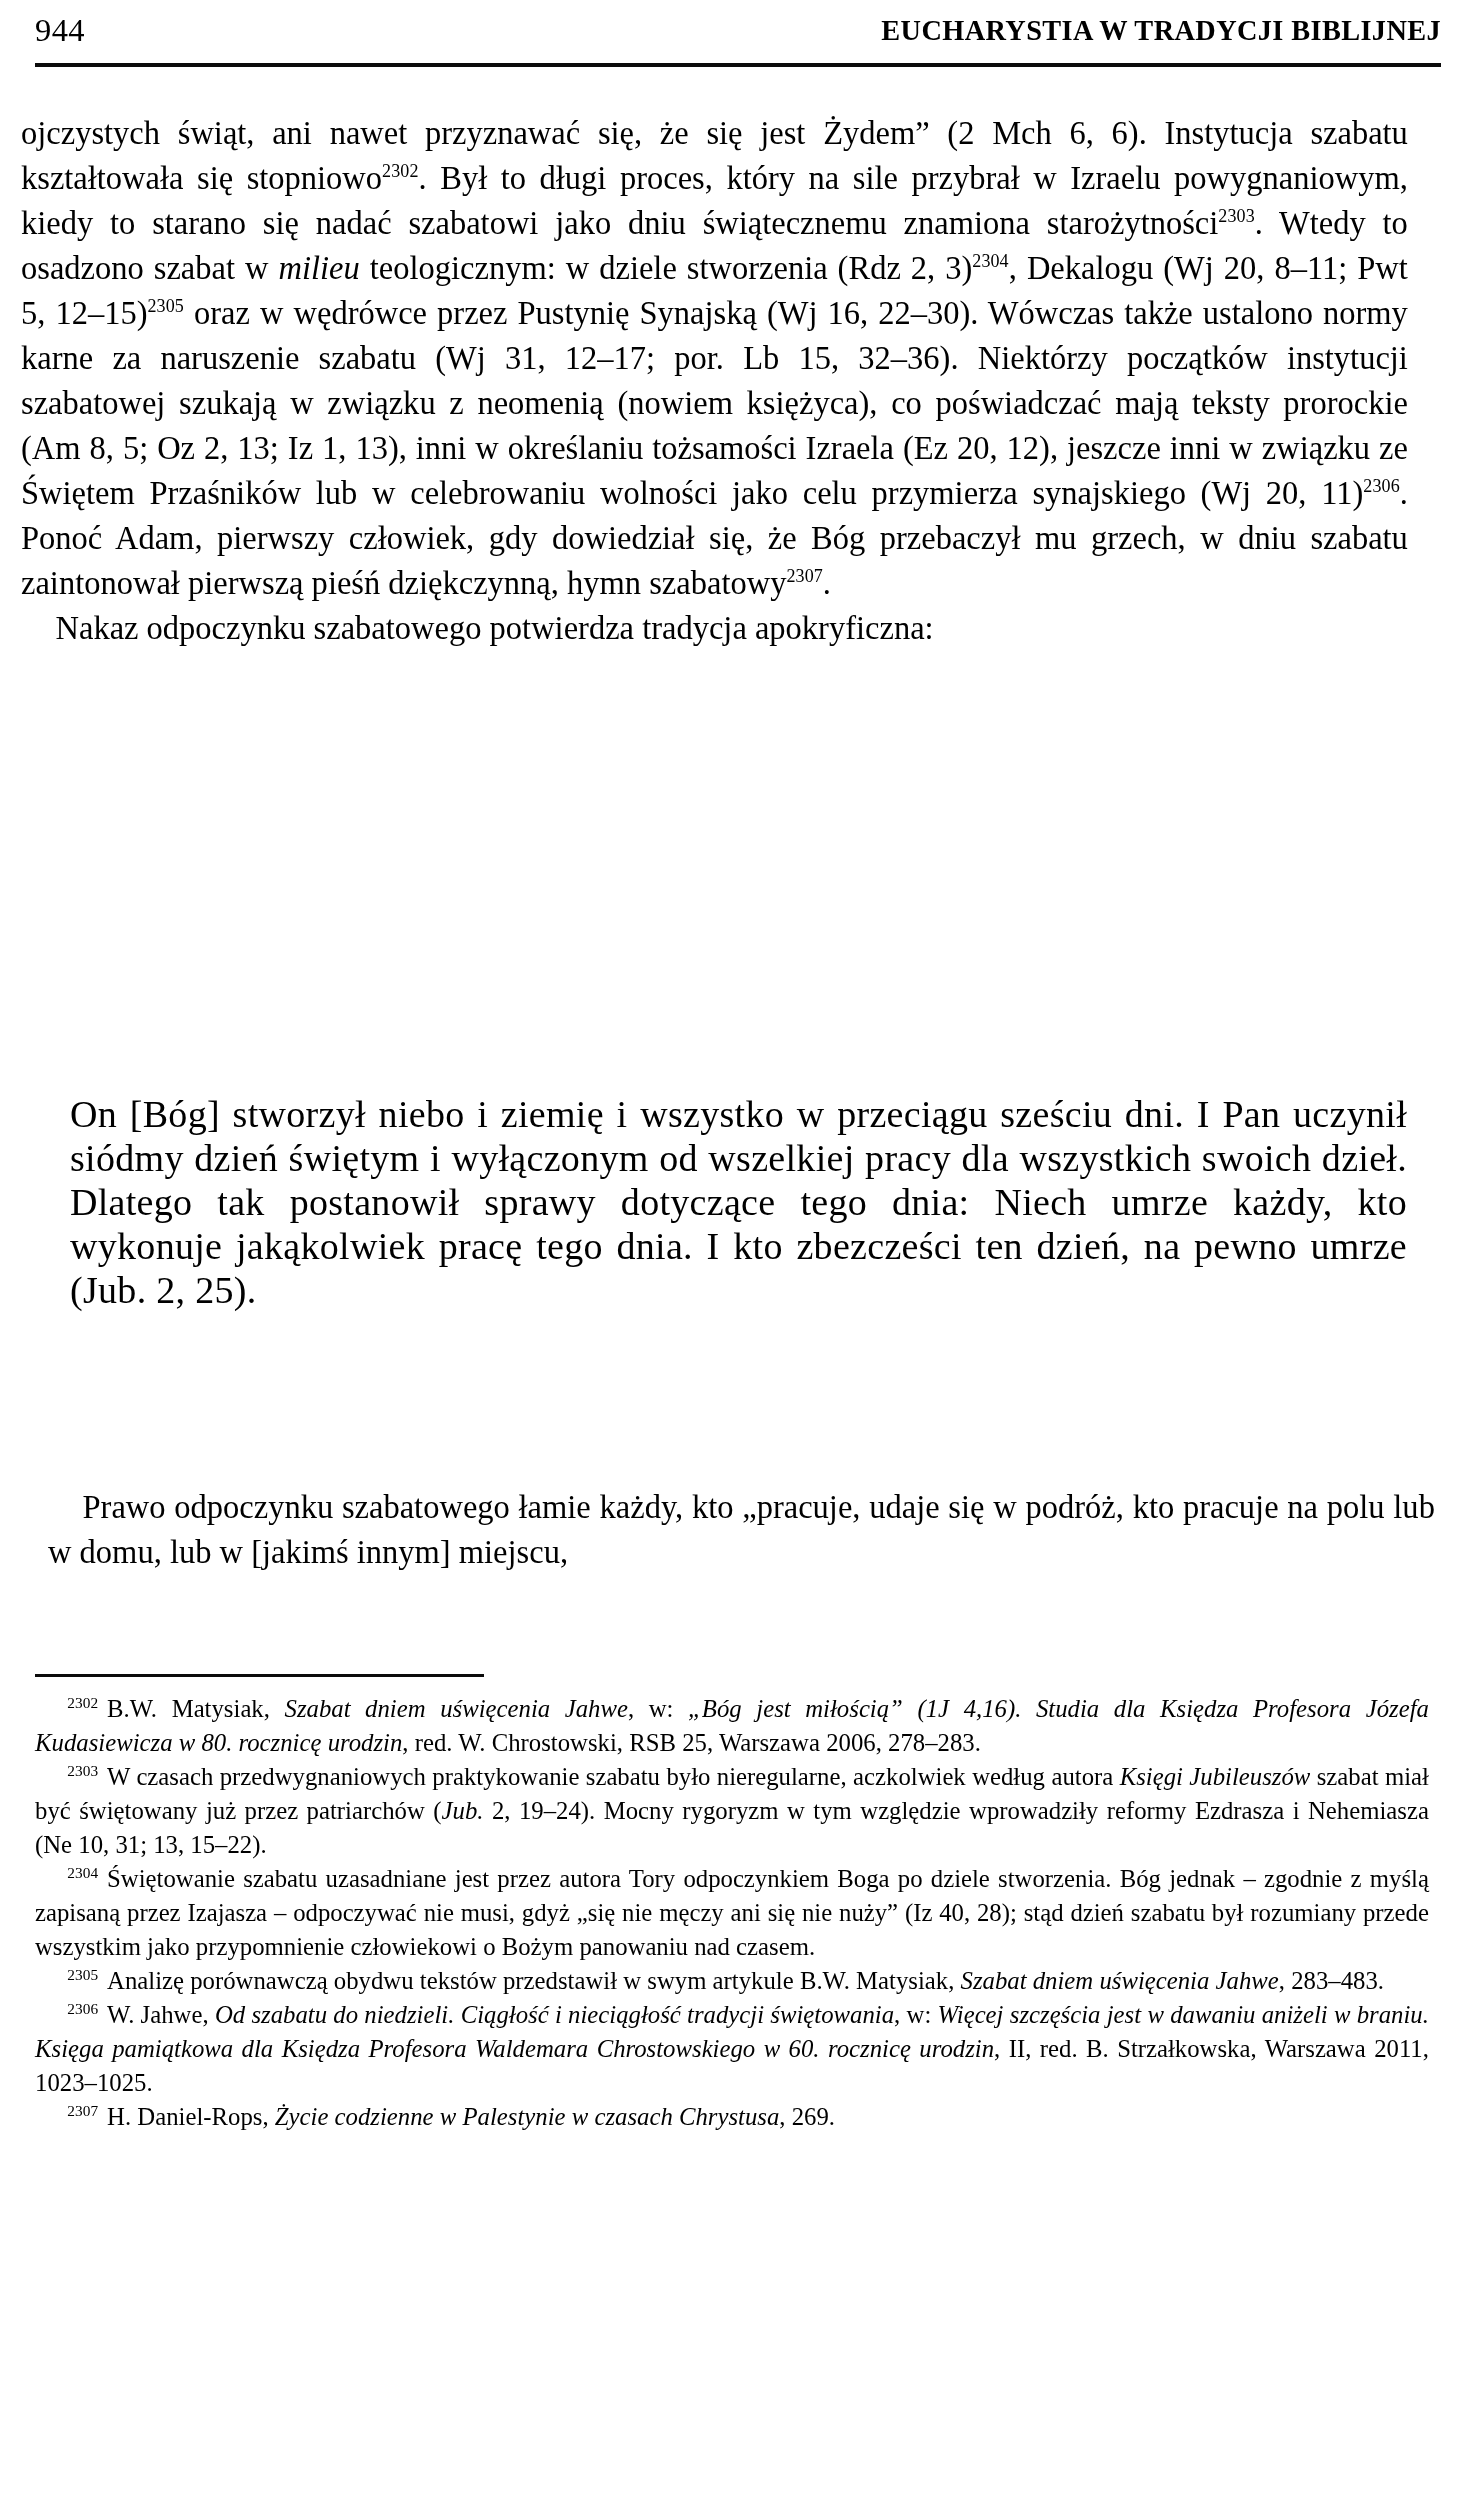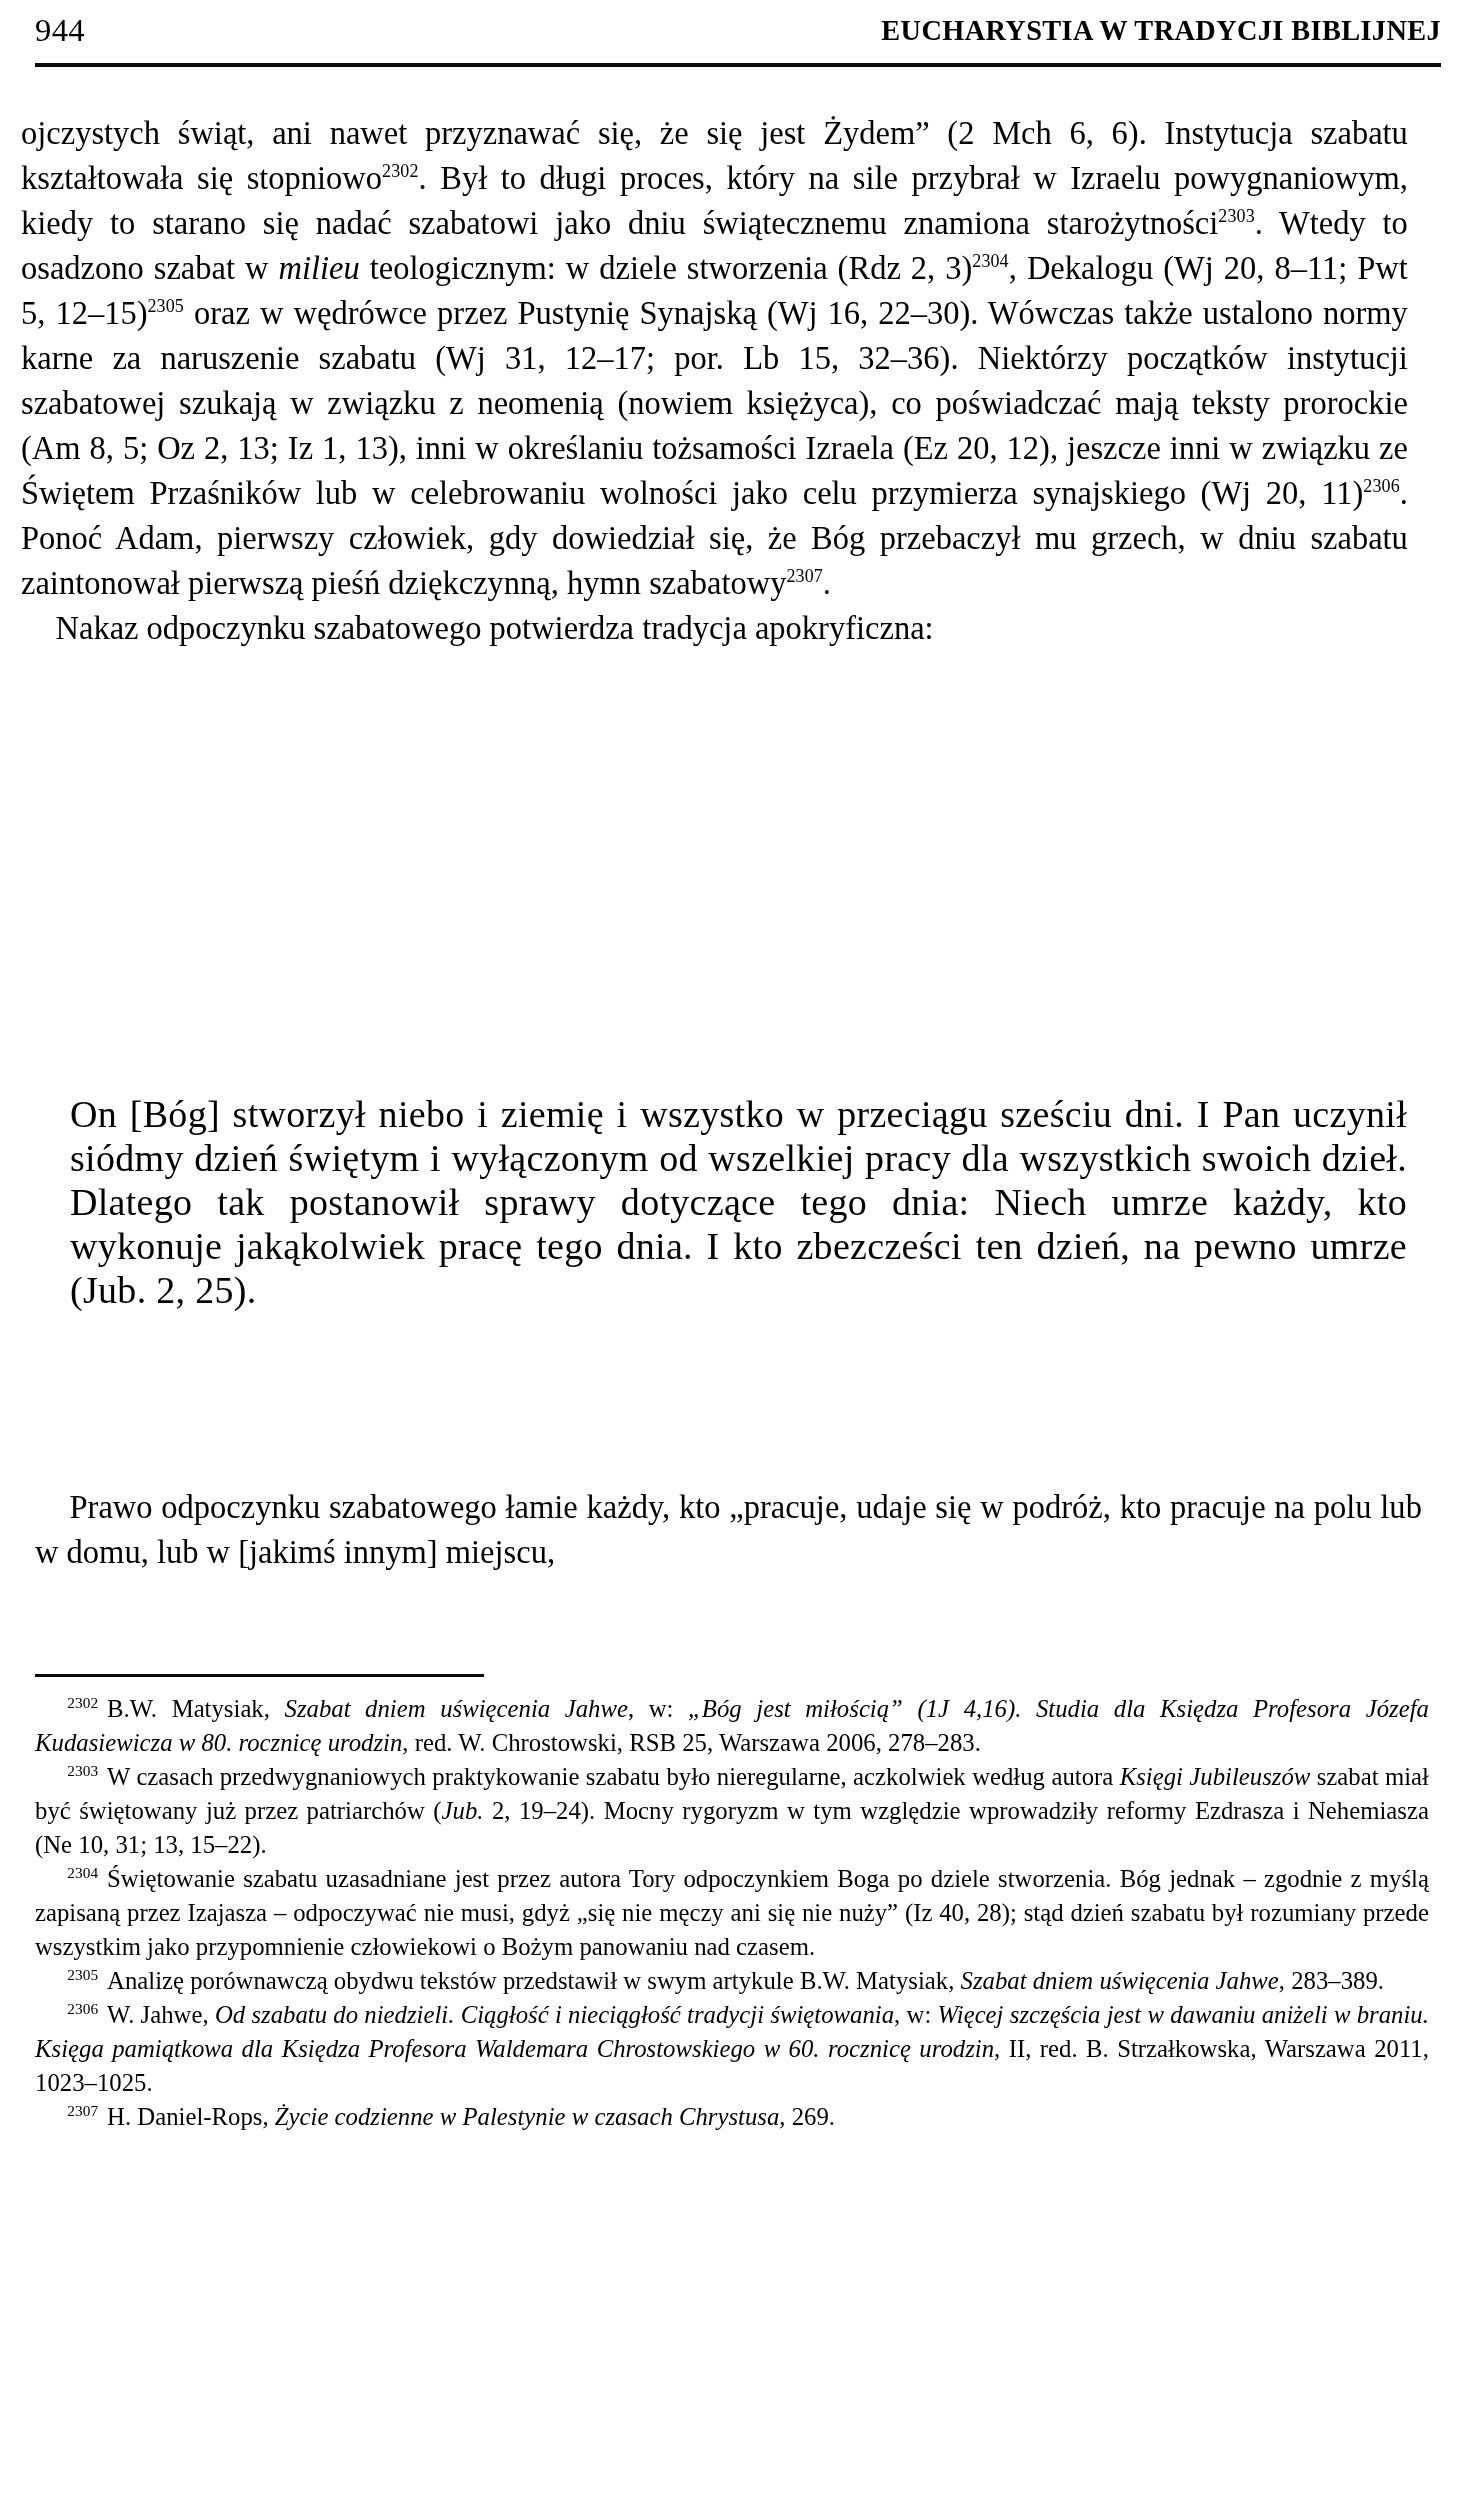--- a/index.html
+++ b/index.html
@@ -103,21 +103,21 @@
   }
   .quote-wrap {
     position: absolute;
     left: 70px;
     top: 1092px;
     width: 1337px;
   }
 
   .after-quote {
     position: absolute;
-    left: 35px;
+    left: 48px;
     top: 1485px;
     width: 1408px;
   }
 
   
   .fn-rule {
     position: absolute;
     left: 35px;
     top: 1674px;
     width: 449px;
@@ -171,19 +171,19 @@
 
   <div class="after-quote">
     <p class="bt indent">Prawo odpoczynku szabatowego łamie każdy, kto „pracuje, udaje się w podróż, kto pracuje na polu lub w domu, lub w [jakimś innym] miejscu,</p>
   </div>
 
   <div class="fn-rule"></div>
   <div class="fn-col" id="footnotes">
       <p class="fn-p"><span class="fn-num">2302</span><span>B.W. Matysiak, </span><em>Szabat dniem uświęcenia Jahwe</em><span>, w: </span><em>„Bóg jest miłością” (1J 4,16). Studia dla Księdza Profesora Józefa Kudasiewicza w 80. rocznicę urodzin</em><span>, red. W. Chrostowski, RSB 25, Warszawa 2006, 278–283.</span></p>
       <p class="fn-p"><span class="fn-num">2303</span><span>W czasach przedwygnaniowych praktykowanie szabatu było nieregularne, aczkolwiek według autora </span><em>Księgi Jubileuszów</em><span> szabat miał być świętowany już przez patriarchów (</span><em>Jub.</em><span> 2, 19–24). Mocny rygoryzm w tym względzie wprowadziły reformy Ezdrasza i Nehemiasza (Ne 10, 31; 13, 15–22).</span></p>
       <p class="fn-p"><span class="fn-num">2304</span><span>Świętowanie szabatu uzasadniane jest przez autora Tory odpoczynkiem Boga po dziele stworzenia. Bóg jednak – zgodnie z myślą zapisaną przez Izajasza – odpoczywać nie musi, gdyż „się nie męczy ani się nie nuży” (Iz 40, 28); stąd dzień szabatu był rozumiany przede wszystkim jako przypomnienie człowiekowi o Bożym panowaniu nad czasem.</span></p>
-      <p class="fn-p"><span class="fn-num">2305</span><span>Analizę porównawczą obydwu tekstów przedstawił w swym artykule B.W. Matysiak, </span><em>Szabat dniem uświęcenia Jahwe</em><span>, 283–389.</span></p>
+      <p class="fn-p"><span class="fn-num">2305</span><span>Analizę porównawczą obydwu tekstów przedstawił w swym artykule B.W. Matysiak, </span><em>Szabat dniem uświęcenia Jahwe</em><span>, 283–483.</span></p>
       <p class="fn-p"><span class="fn-num">2306</span><span>W. Jahwe, </span><em>Od szabatu do niedzieli. Ciągłość i nieciągłość tradycji świętowania</em><span>, w: </span><em>Więcej szczęścia jest w dawaniu aniżeli w braniu. Księga pamiątkowa dla Księdza Profesora Waldemara Chrostowskiego w 60. rocznicę urodzin</em><span>, II, red. B. Strzałkowska, Warszawa 2011, 1023–1025.</span></p>
       <p class="fn-p"><span class="fn-num">2307</span><span>H. Daniel-Rops, </span><em>Życie codzienne w Palestynie w czasach Chrystusa</em><span>, 269.</span></p>
     </div>
 
 </div>
 
 
 </body></html>

